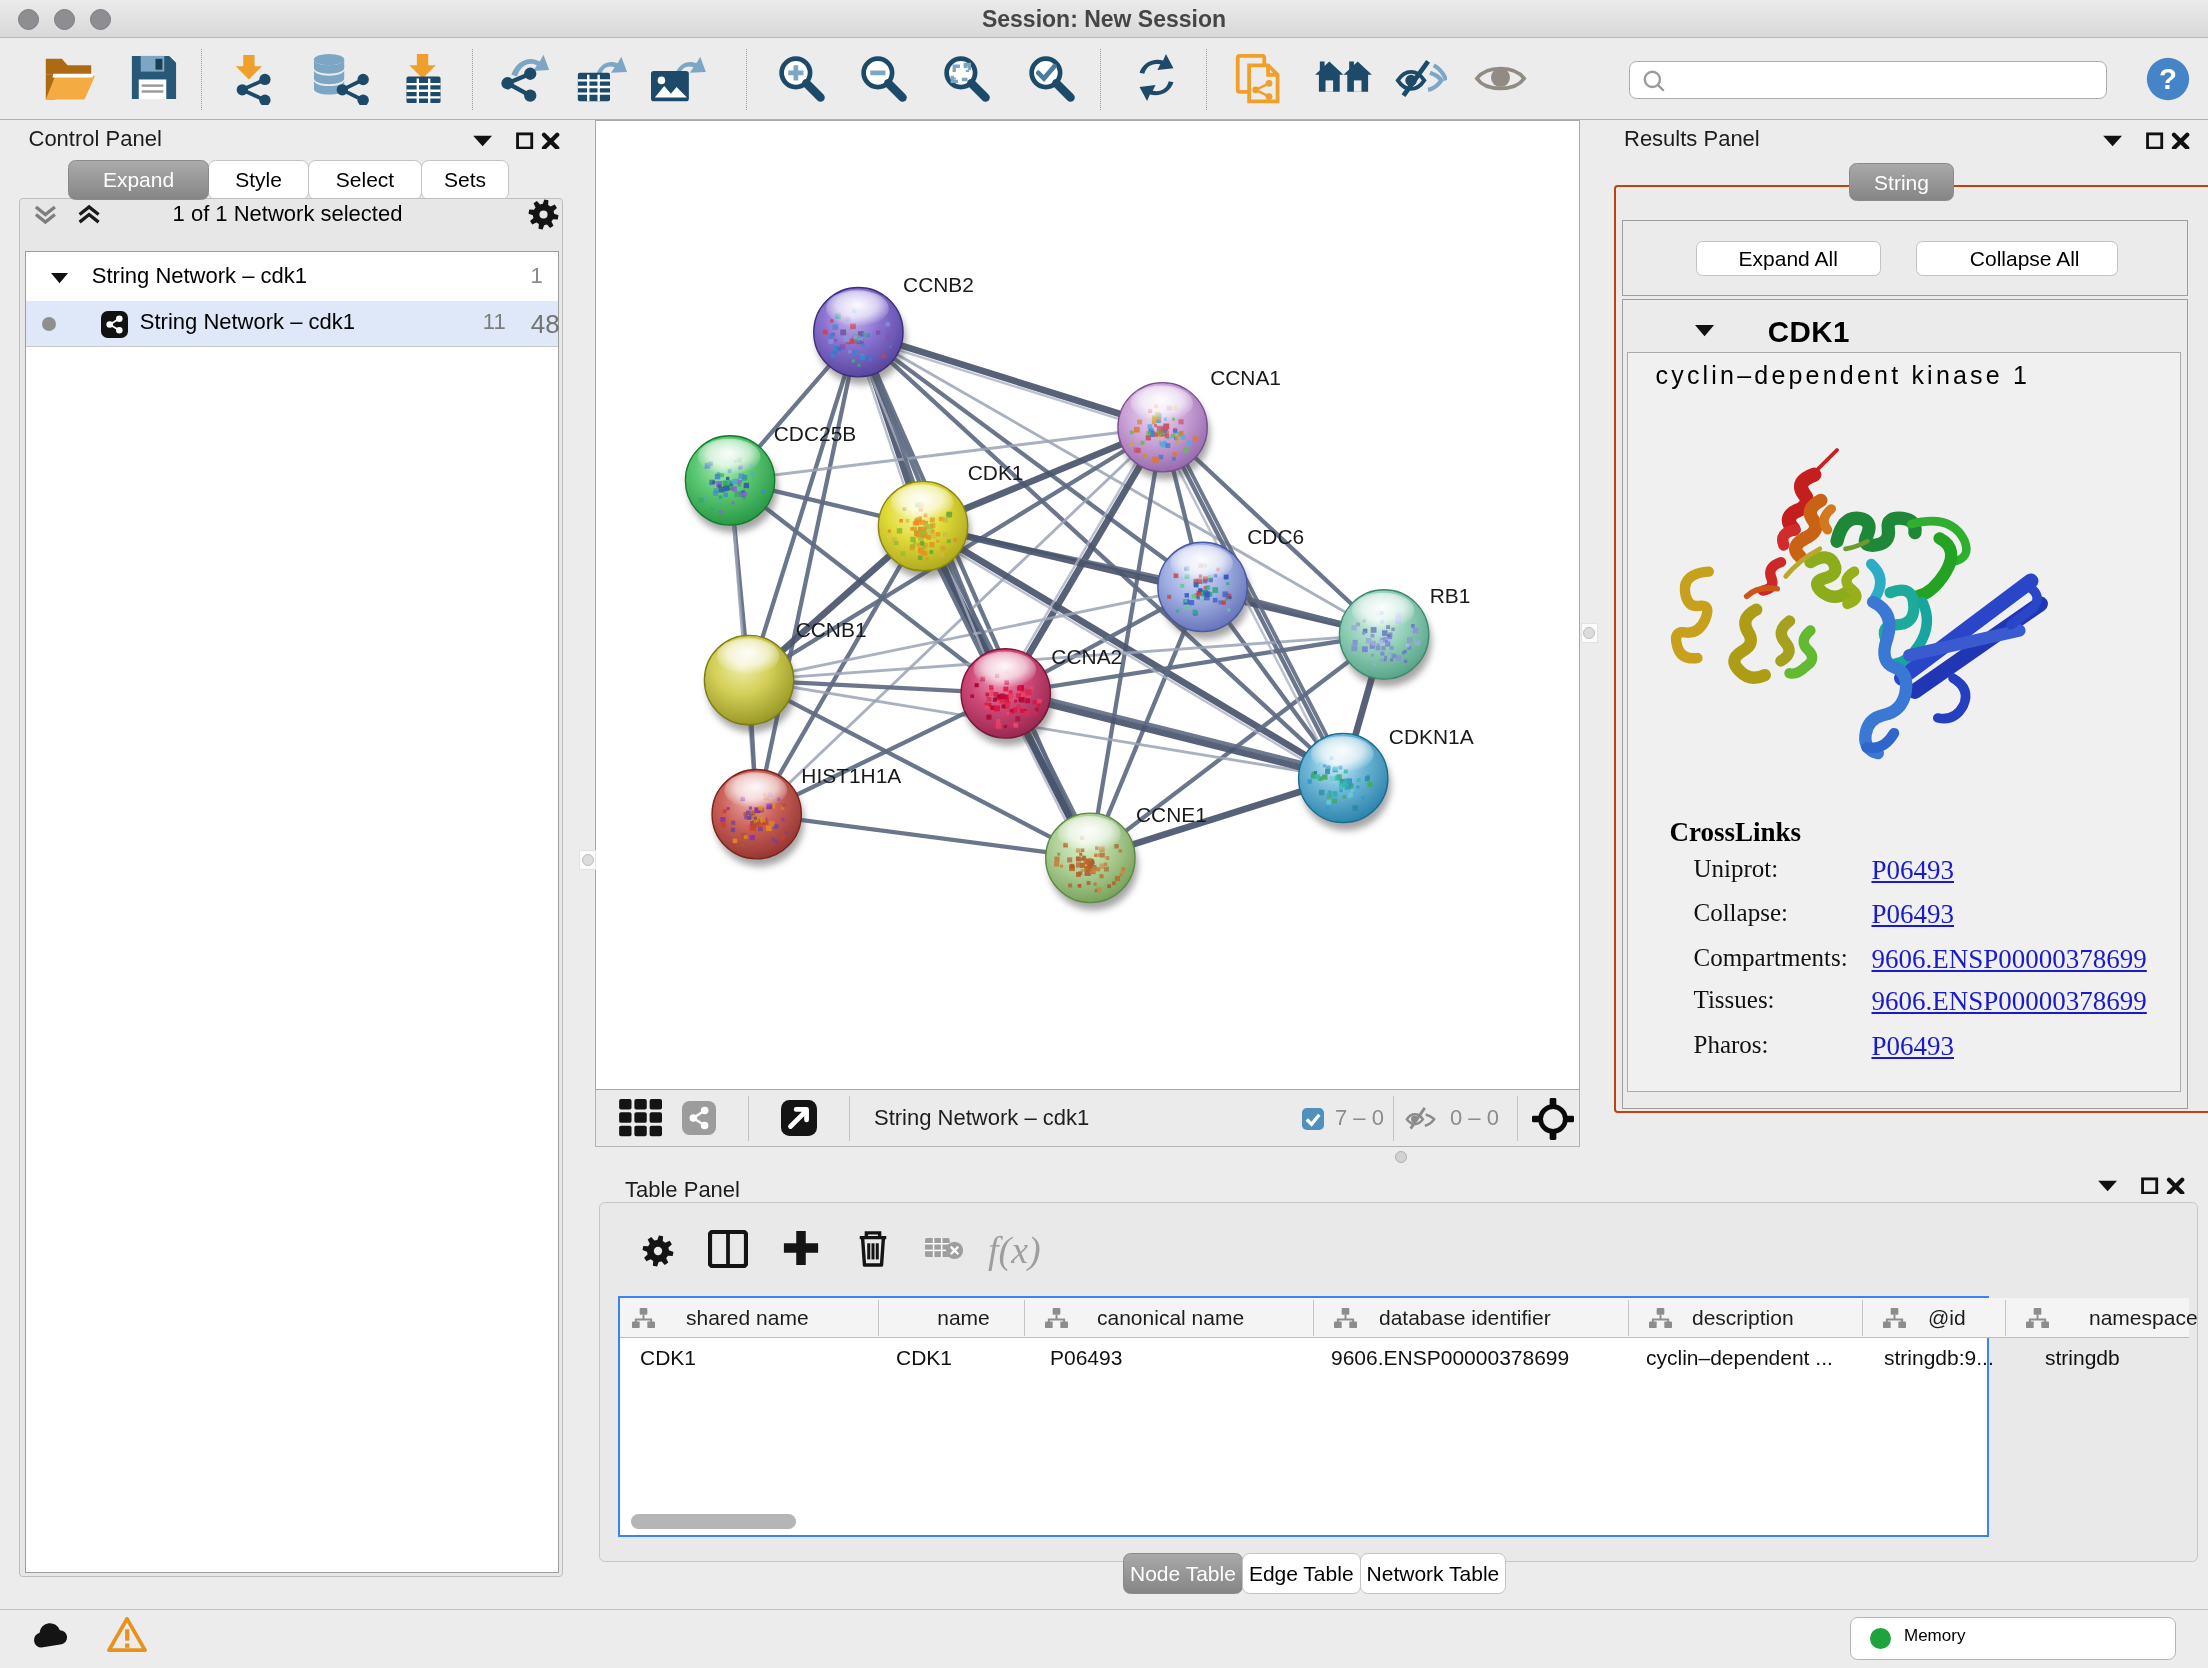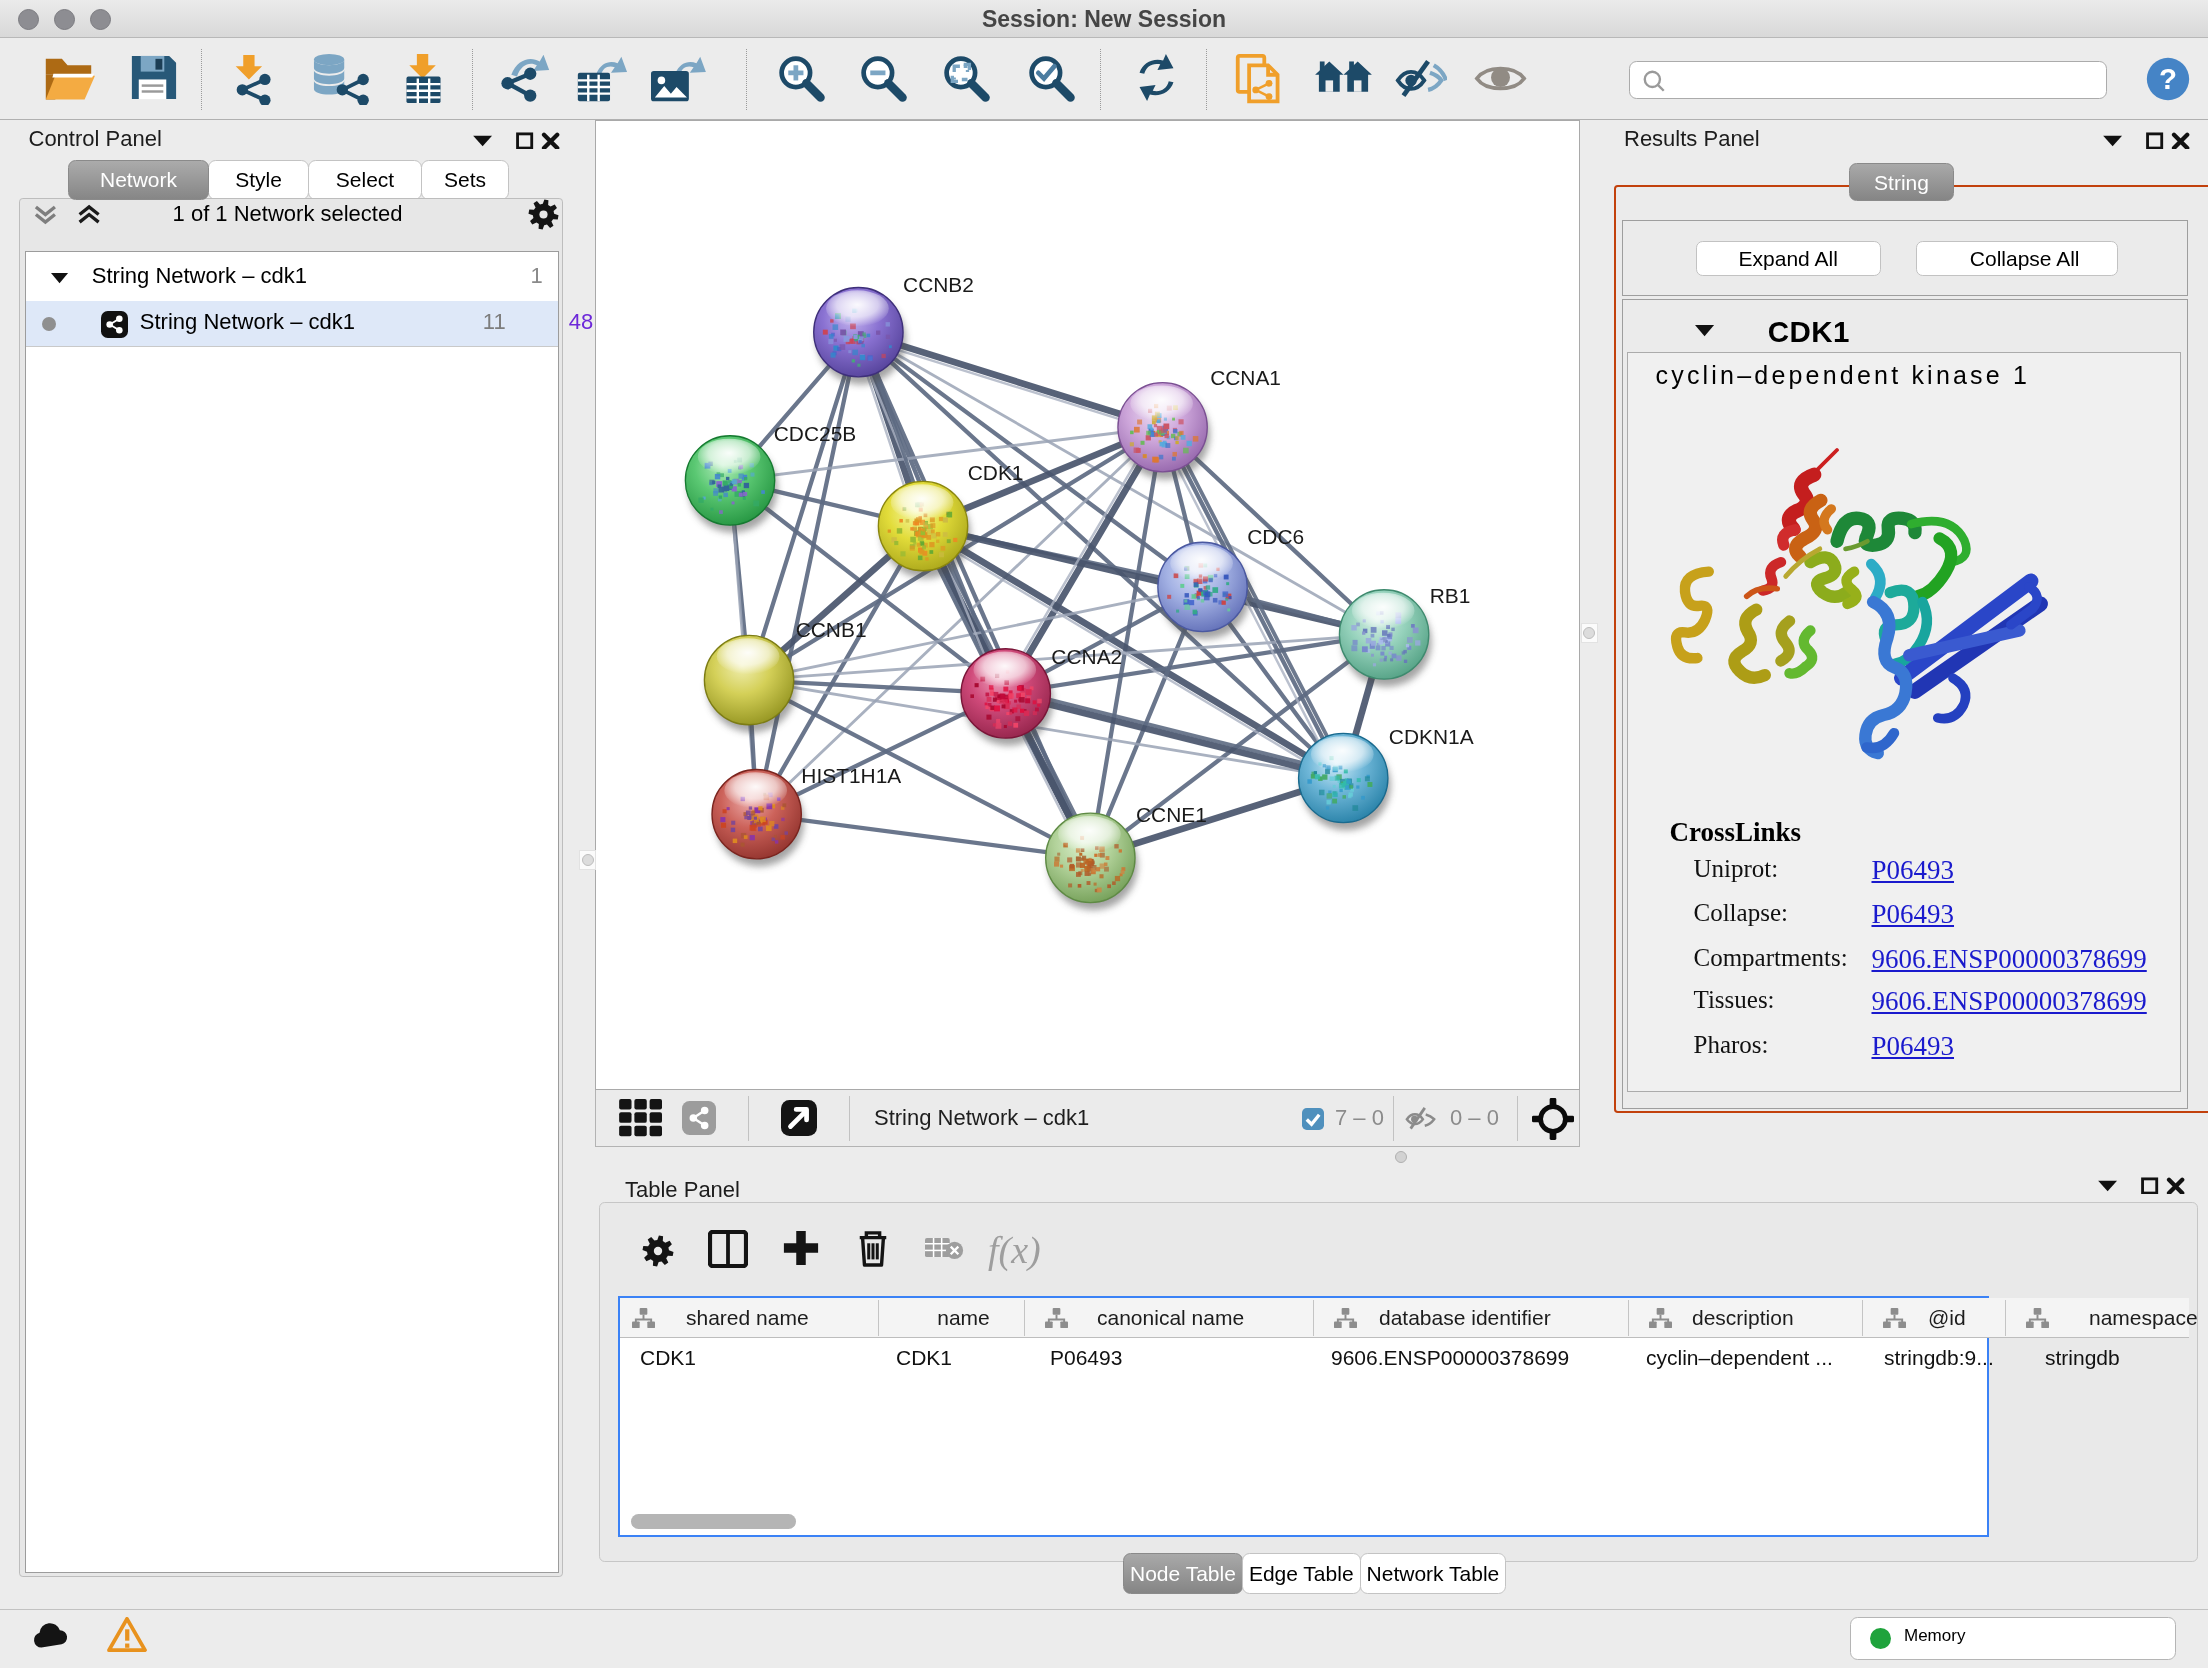--- a/index.html
+++ b/index.html
@@ -254,21 +254,21 @@
   <polygon points="0,4 20,4 10,15" fill="#111"></polygon>
   <rect x="47" y="2" width="15" height="15" fill="none" stroke="#111" stroke-width="3"></rect>
   <path d="M75,3 l14,14 M89,3 l-14,14" stroke="#111" stroke-width="4.5" stroke-linecap="round"></path>
 </svg>
 <svg class="abs" style="left:2098px;top:1177px" width="91" height="17" viewBox="0 0 96 18">
   <polygon points="0,4 20,4 10,15" fill="#111"></polygon>
   <rect x="47" y="2" width="15" height="15" fill="none" stroke="#111" stroke-width="3"></rect>
   <path d="M75,3 l14,14 M89,3 l-14,14" stroke="#111" stroke-width="4.5" stroke-linecap="round"></path>
 </svg>
 <div id="cp-tabs" class="abs">
-  <span class="tab sel" style="width:141px;padding:0;">Network</span><span class="tab" style="width:101px;padding:0;">Style</span><span class="tab" style="width:114px;padding:0;">Select</span><span class="tab" style="width:88px;padding:0;">Sets</span>
+  <span class="tab sel" style="width:141px;padding:0;">Expand</span><span class="tab" style="width:101px;padding:0;">Style</span><span class="tab" style="width:114px;padding:0;">Select</span><span class="tab" style="width:88px;padding:0;">Sets</span>
 </div>
 <div id="cp-box" class="abs">
   <div id="cp-subhead">
     <svg style="position:absolute;left:14.3px;top:3.8px" width="76" height="25" viewBox="0 0 80 26">
       <path d="M2,4 l10,8 10,-8 M2,12 l10,8 10,-8" fill="none" stroke="#7e7e7e" stroke-width="3.5"></path>
       <path d="M48,12 l10,-8 10,8 M48,20 l10,-8 10,8" fill="none" stroke="#1a1a1a" stroke-width="3.5"></path>
     </svg>
     <span style="position:absolute;left:0;top:1.9px;width:535px;text-align:center;font-size:22px;">1 of 1 Network selected</span>
     <svg style="position:absolute;left:508px;top:0px" width="31" height="31" viewBox="0 0 32 32">
       <path d="M16.9,0.5 L21.1,1.3 L20.8,6.1 L23.3,7.8 L27.6,5.7 L29.9,9.2 L26.4,12.4 L27.0,15.3 L31.5,16.9 L30.7,21.1 L25.9,20.8 L24.2,23.3 L26.3,27.6 L22.8,29.9 L19.6,26.4 L16.7,27.0 L15.1,31.5 L10.9,30.7 L11.2,25.9 L8.7,24.2 L4.4,26.3 L2.1,22.8 L5.6,19.6 L5.0,16.7 L0.5,15.1 L1.3,10.9 L6.1,11.2 L7.8,8.7 L5.7,4.4 L9.2,2.1 L12.4,5.6 L15.3,5.0 Z" fill="#141414"></path>
@@ -288,21 +288,21 @@
       <svg width="27" height="27" style="position:absolute;left:75px;top:9.5px" viewBox="0 0 28 28">
         <rect x="0" y="0" width="28" height="28" rx="7" fill="#111"></rect>
         <circle cx="9" cy="14" r="3.4" fill="#fff"></circle>
           <circle cx="19" cy="8" r="3.4" fill="#fff"></circle>
           <circle cx="19" cy="20" r="3.4" fill="#fff"></circle>
         <line x1="9" y1="14" x2="19" y2="8" stroke="#fff" stroke-width="2"></line>
           <line x1="9" y1="14" x2="19" y2="20" stroke="#fff" stroke-width="2"></line>
       </svg>
       <span style="position:absolute;left:114px;top:7.6px;font-size:22px;">String Network – cdk1</span>
       <span style="position:absolute;left:457px;top:7.6px;font-size:22px;color:#7d7d7d;">11</span>
-      <span style="position:absolute;left:505px;top:7.6px;font-size:22px;color:#6d28d9;margin-left:38px;">48</span>
+      <span style="position:absolute;left:505px;top:7.6px;font-size:26px;color:#737373;">48</span>
     </div>
   </div>
 </div>
 
 <div id="canvas" class="abs">
   <svg id="net" width="983" height="968" viewBox="0 0 1034 1018">
 <defs>
 <filter id="nsh" x="-50%" y="-50%" width="200%" height="200%">
           <feGaussianBlur stdDeviation="4"></feGaussianBlur>
         </filter>

